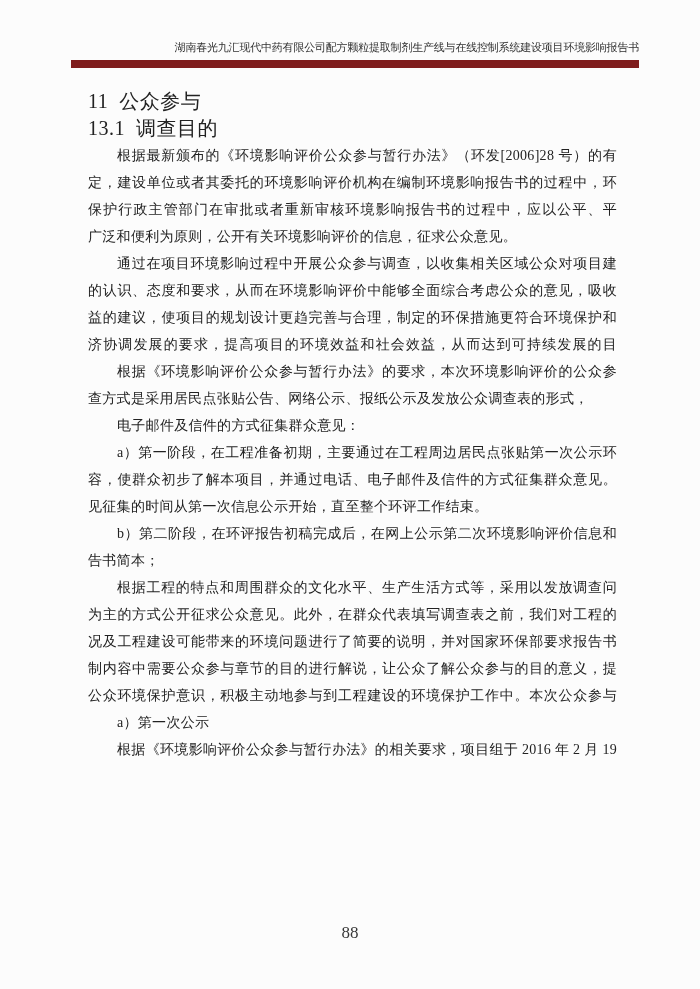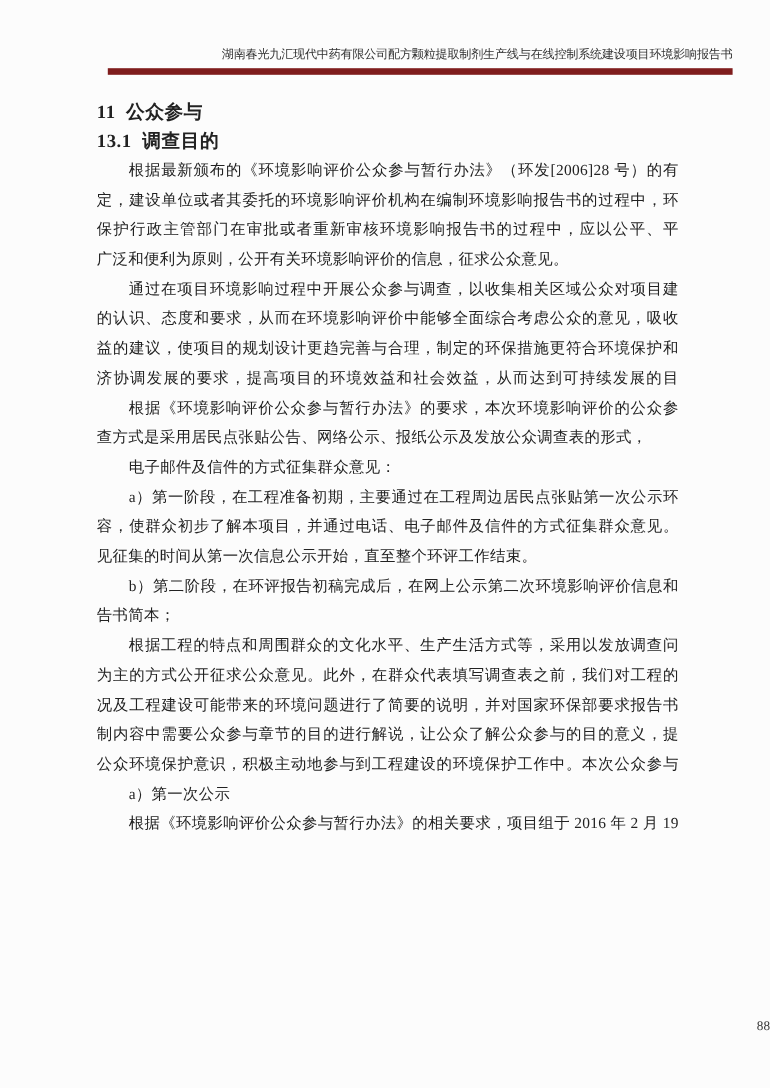--- a/index.html
+++ b/index.html
@@ -11,23 +11,23 @@
   }
   .page {
     position: relative;
     width: 700px; height: 989px;
     background: #fcfcfc;
     overflow: hidden;
   }
   
   .running-header {
     position: absolute;
-    top: 0; left: 98px;
+    top: 0; left: 71px;
     width: 568px; height: 68px;
-    border-bottom: 6px solid #7f1d1d;
+    border-bottom: 8px solid #7f1d1d;
   }
   .running-header .title {
     position: absolute;
     right: 0; bottom: 5px;
     font-size: 11px;
     letter-spacing: -0.2px;
     color: #303030;
     white-space: nowrap;
   }
   
@@ -36,44 +36,43 @@
     top: 88px; left: 88px;
     width: 529px;
     font-size: 14px;
     line-height: 27px;
     color: #222;
   }
   .heading {
     height: 27px;
     white-space: pre;
     overflow: hidden;
-    font-size: 17px;
+    font-size: 20px;
     letter-spacing: 0.5px;
-    font-weight: bold;
   }
   .para { margin: 0; }
   .line {
     height: 27px;
     overflow: hidden;
     white-space: pre-wrap;
     text-align: justify;
     text-align-last: justify;
     letter-spacing: 0.3px;
   }
   .line.first { text-indent: 29px; }
   .line.last { text-align-last: left; }
   .line.cont-last { text-align-last: justify; }
   
   .page-footer {
     position: absolute;
     top: 919px; left: 0;
     width: 700px; height: 27px;
     line-height: 27px;
-    text-align: right;
-    font-size: 12px;
+    text-align: center;
+    font-size: 17px;
     color: #383838;
   }
 </style>
 </head>
 <body>
 
 <div class="page">
 
   <div class="running-header">
     <div class="title">湖南春光九汇现代中药有限公司配方颗粒提取制剂生产线与在线控制系统建设项目环境影响报告书</div>

